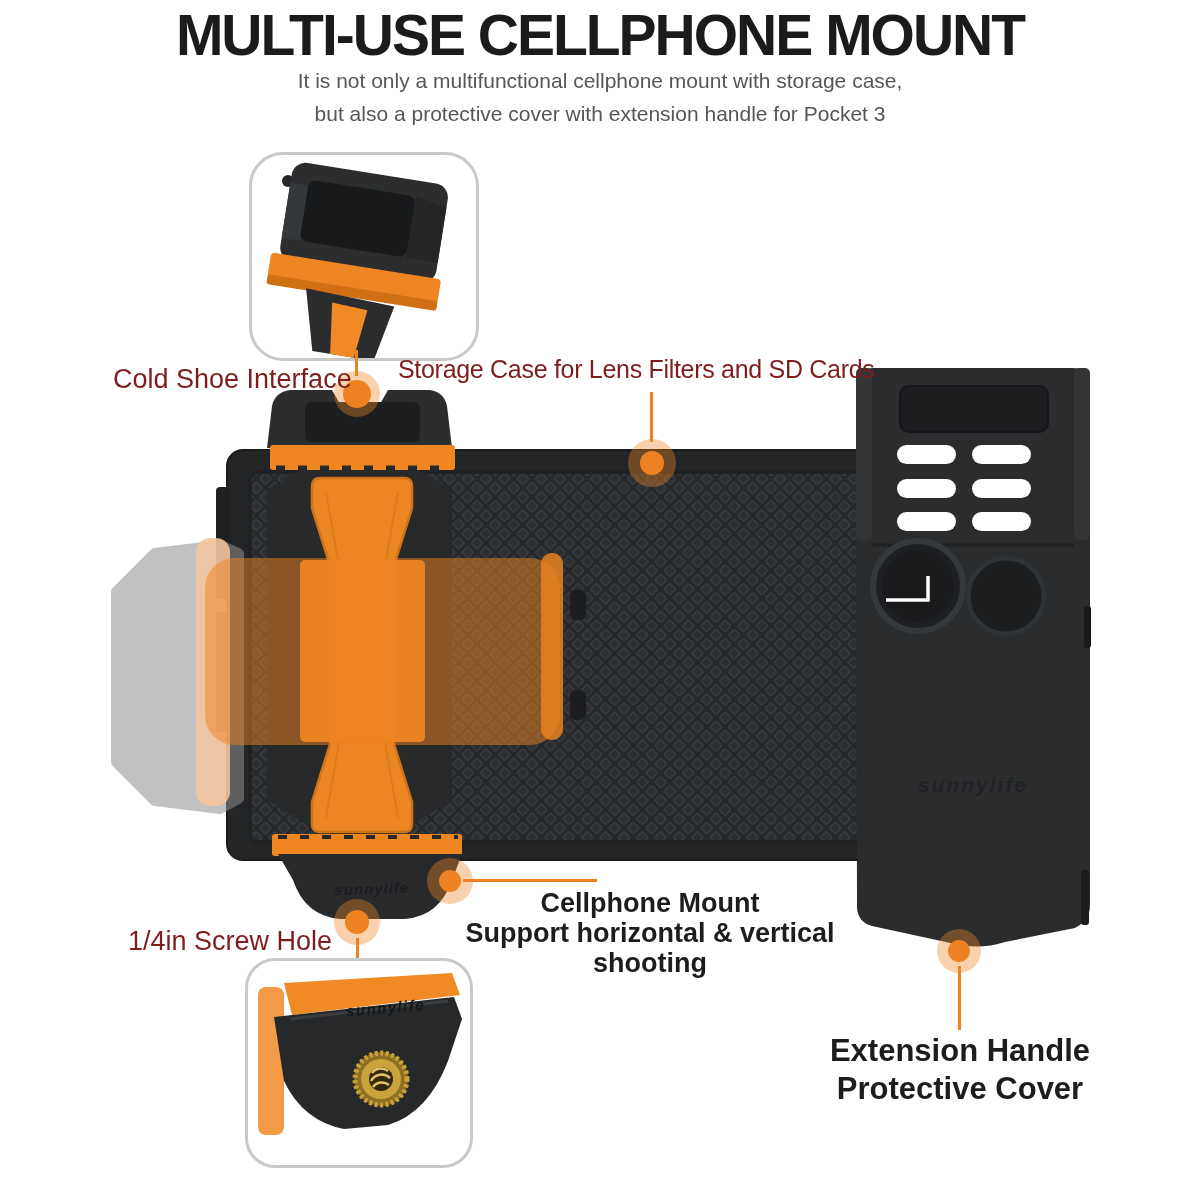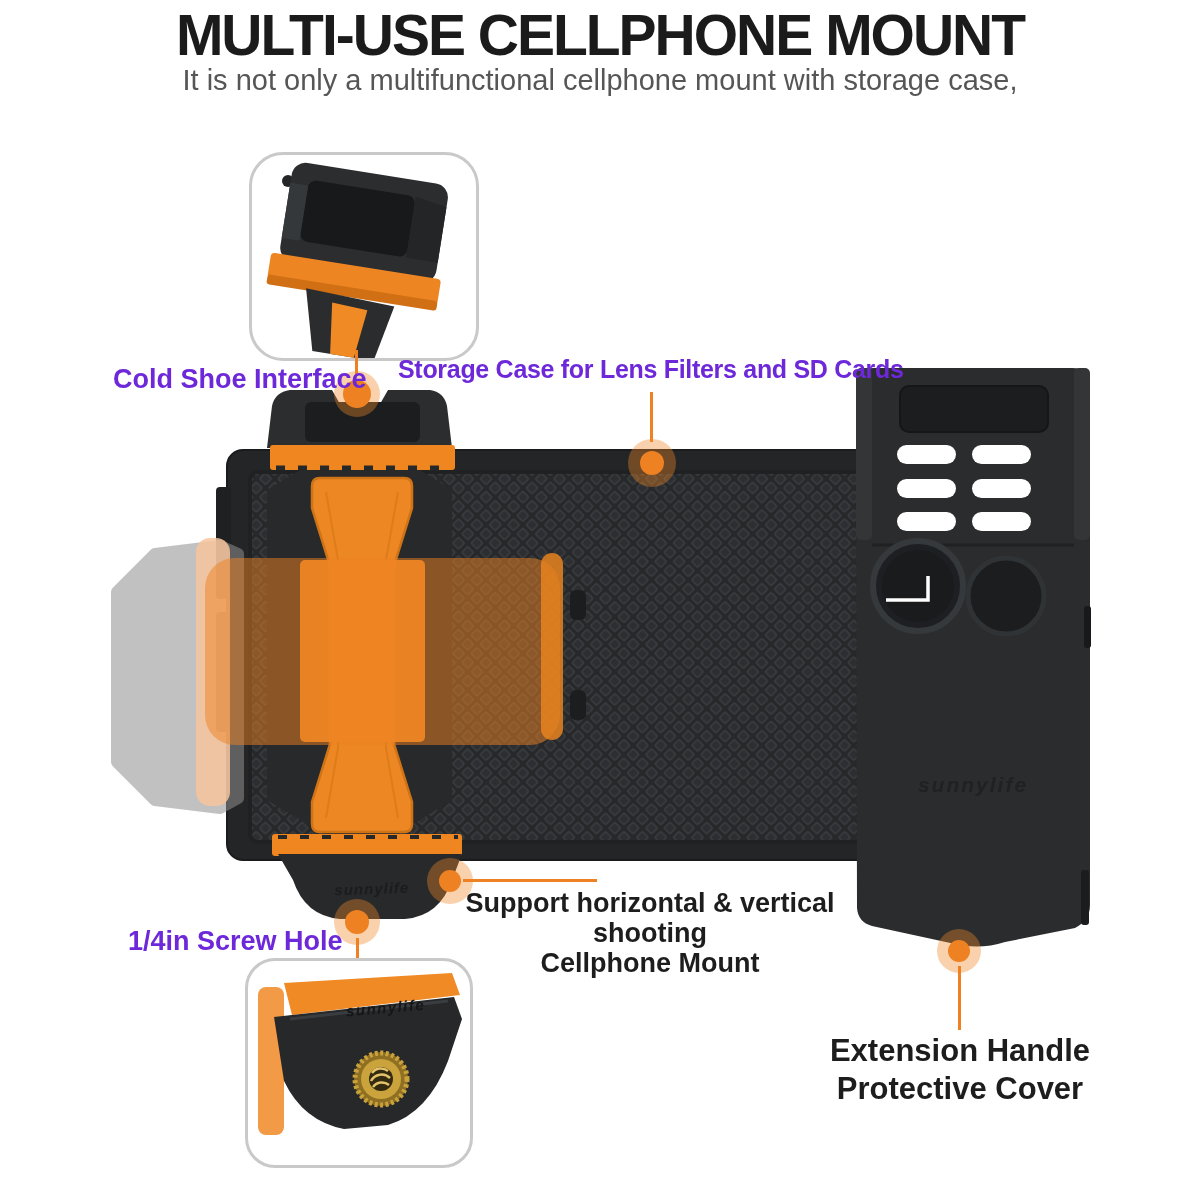--- a/index.html
+++ b/index.html
@@ -1,39 +1,40 @@
 <!DOCTYPE html>
 <html><head>
 <meta charset="utf-8">
 <style>
   html,body{margin:0;padding:0;background:#ffffff;}
   .canvas{position:relative;width:1200px;height:1200px;background:#ffffff;
           font-family:"Liberation Sans",sans-serif;overflow:hidden;border-radius:17px;}
   .abs{position:absolute;}
   .title{left:0;right:0;top:2px;text-align:center;font-size:57px;font-weight:800;
          letter-spacing:-2px;color:#1b1b1b;margin:0;}
-  .subtitle{left:0;right:0;top:64px;text-align:center;font-size:29px;line-height:33px;
+  .subtitle{left:0;right:0;top:64px;text-align:center;font-size:21px;line-height:33px;
             color:#565656;font-weight:400;}
-  .label{font-weight:bold;color:#6d28d9;white-space:nowrap;z-index:6;}
+  .label{font-weight:normal;color:#7f1d1d;white-space:nowrap;z-index:6;}
   .label-block{text-align:center;z-index:6;}
   .inset{border:3px solid #c9c9c9;border-radius:34px;overflow:hidden;background:#ffffff;z-index:4;}
   .halo{border-radius:50%;background:rgba(240,138,40,0.38);z-index:5;}
   .dot{border-radius:50%;background:#ee8122;z-index:5;}
   .vline{width:3px;background:#ee8122;z-index:5;}
   .hline{height:3px;background:#ee8122;z-index:5;}
   svg text{font-family:"Liberation Sans",sans-serif;}
 </style>
 </head>
 <body>
 
 <div class="canvas">
 
   <h1 class="abs title">MULTI-USE CELLPHONE MOUNT</h1>
   <div class="abs subtitle">
     <div>It is not only a multifunctional cellphone mount with storage case,</div>
+    <div>but also a protective cover with extension handle for Pocket 3</div>
   </div>
 
   <svg class="abs" style="left:100px;top:360px;z-index:1;" width="1000" height="600" viewBox="0 0 1000 600">
     <defs>
       <pattern id="diam" width="13" height="13" patternUnits="userSpaceOnUse" patternTransform="rotate(45)">
         <rect width="13" height="13" fill="#26282a"></rect>
         <rect x="1" y="1" width="10" height="10" rx="2" fill="#393c3f"></rect>
         <rect x="2.5" y="2.5" width="7" height="7" rx="1.5" fill="#2c2e31"></rect>
       </pattern>
     </defs>
@@ -142,22 +143,22 @@
 
   <div class="abs label" style="left:398px;top:355px;font-size:25px;letter-spacing:-0.3px;text-align:right;">Storage Case for Lens Filters and SD Cards</div>
   <div class="abs vline" style="left:650px;top:392px;height:50px;"></div>
   <div class="abs halo" style="left:628px;top:439px;width:48px;height:48px;"></div>
   <div class="abs dot" style="left:640px;top:451px;width:24px;height:24px;"></div>
 
   <div class="abs halo" style="left:427px;top:858px;width:46px;height:46px;"></div>
   <div class="abs dot" style="left:439px;top:870px;width:22px;height:22px;"></div>
   <div class="abs hline" style="left:463px;top:879px;width:134px;"></div>
   <div class="abs label-block" style="left:420px;top:888px;width:460px;font-weight:bold;color:#1d1d1d;font-size:27px;line-height:30px;">
+    <div>Cellphone Mount</div>
     <div>Support horizontal &amp; vertical shooting</div>
-    <div>Cellphone Mount</div>
   </div>
 
   <div class="abs label" style="left:128px;top:926px;font-size:27px;">1/4in Screw Hole</div>
   <div class="abs halo" style="left:334px;top:899px;width:46px;height:46px;"></div>
   <div class="abs dot" style="left:345px;top:910px;width:24px;height:24px;"></div>
   <div class="abs vline" style="left:356px;top:938px;height:20px;"></div>
 
   <div class="abs halo" style="left:937px;top:929px;width:44px;height:44px;"></div>
   <div class="abs dot" style="left:948px;top:940px;width:22px;height:22px;"></div>
   <div class="abs vline" style="left:958px;top:966px;height:64px;"></div>

